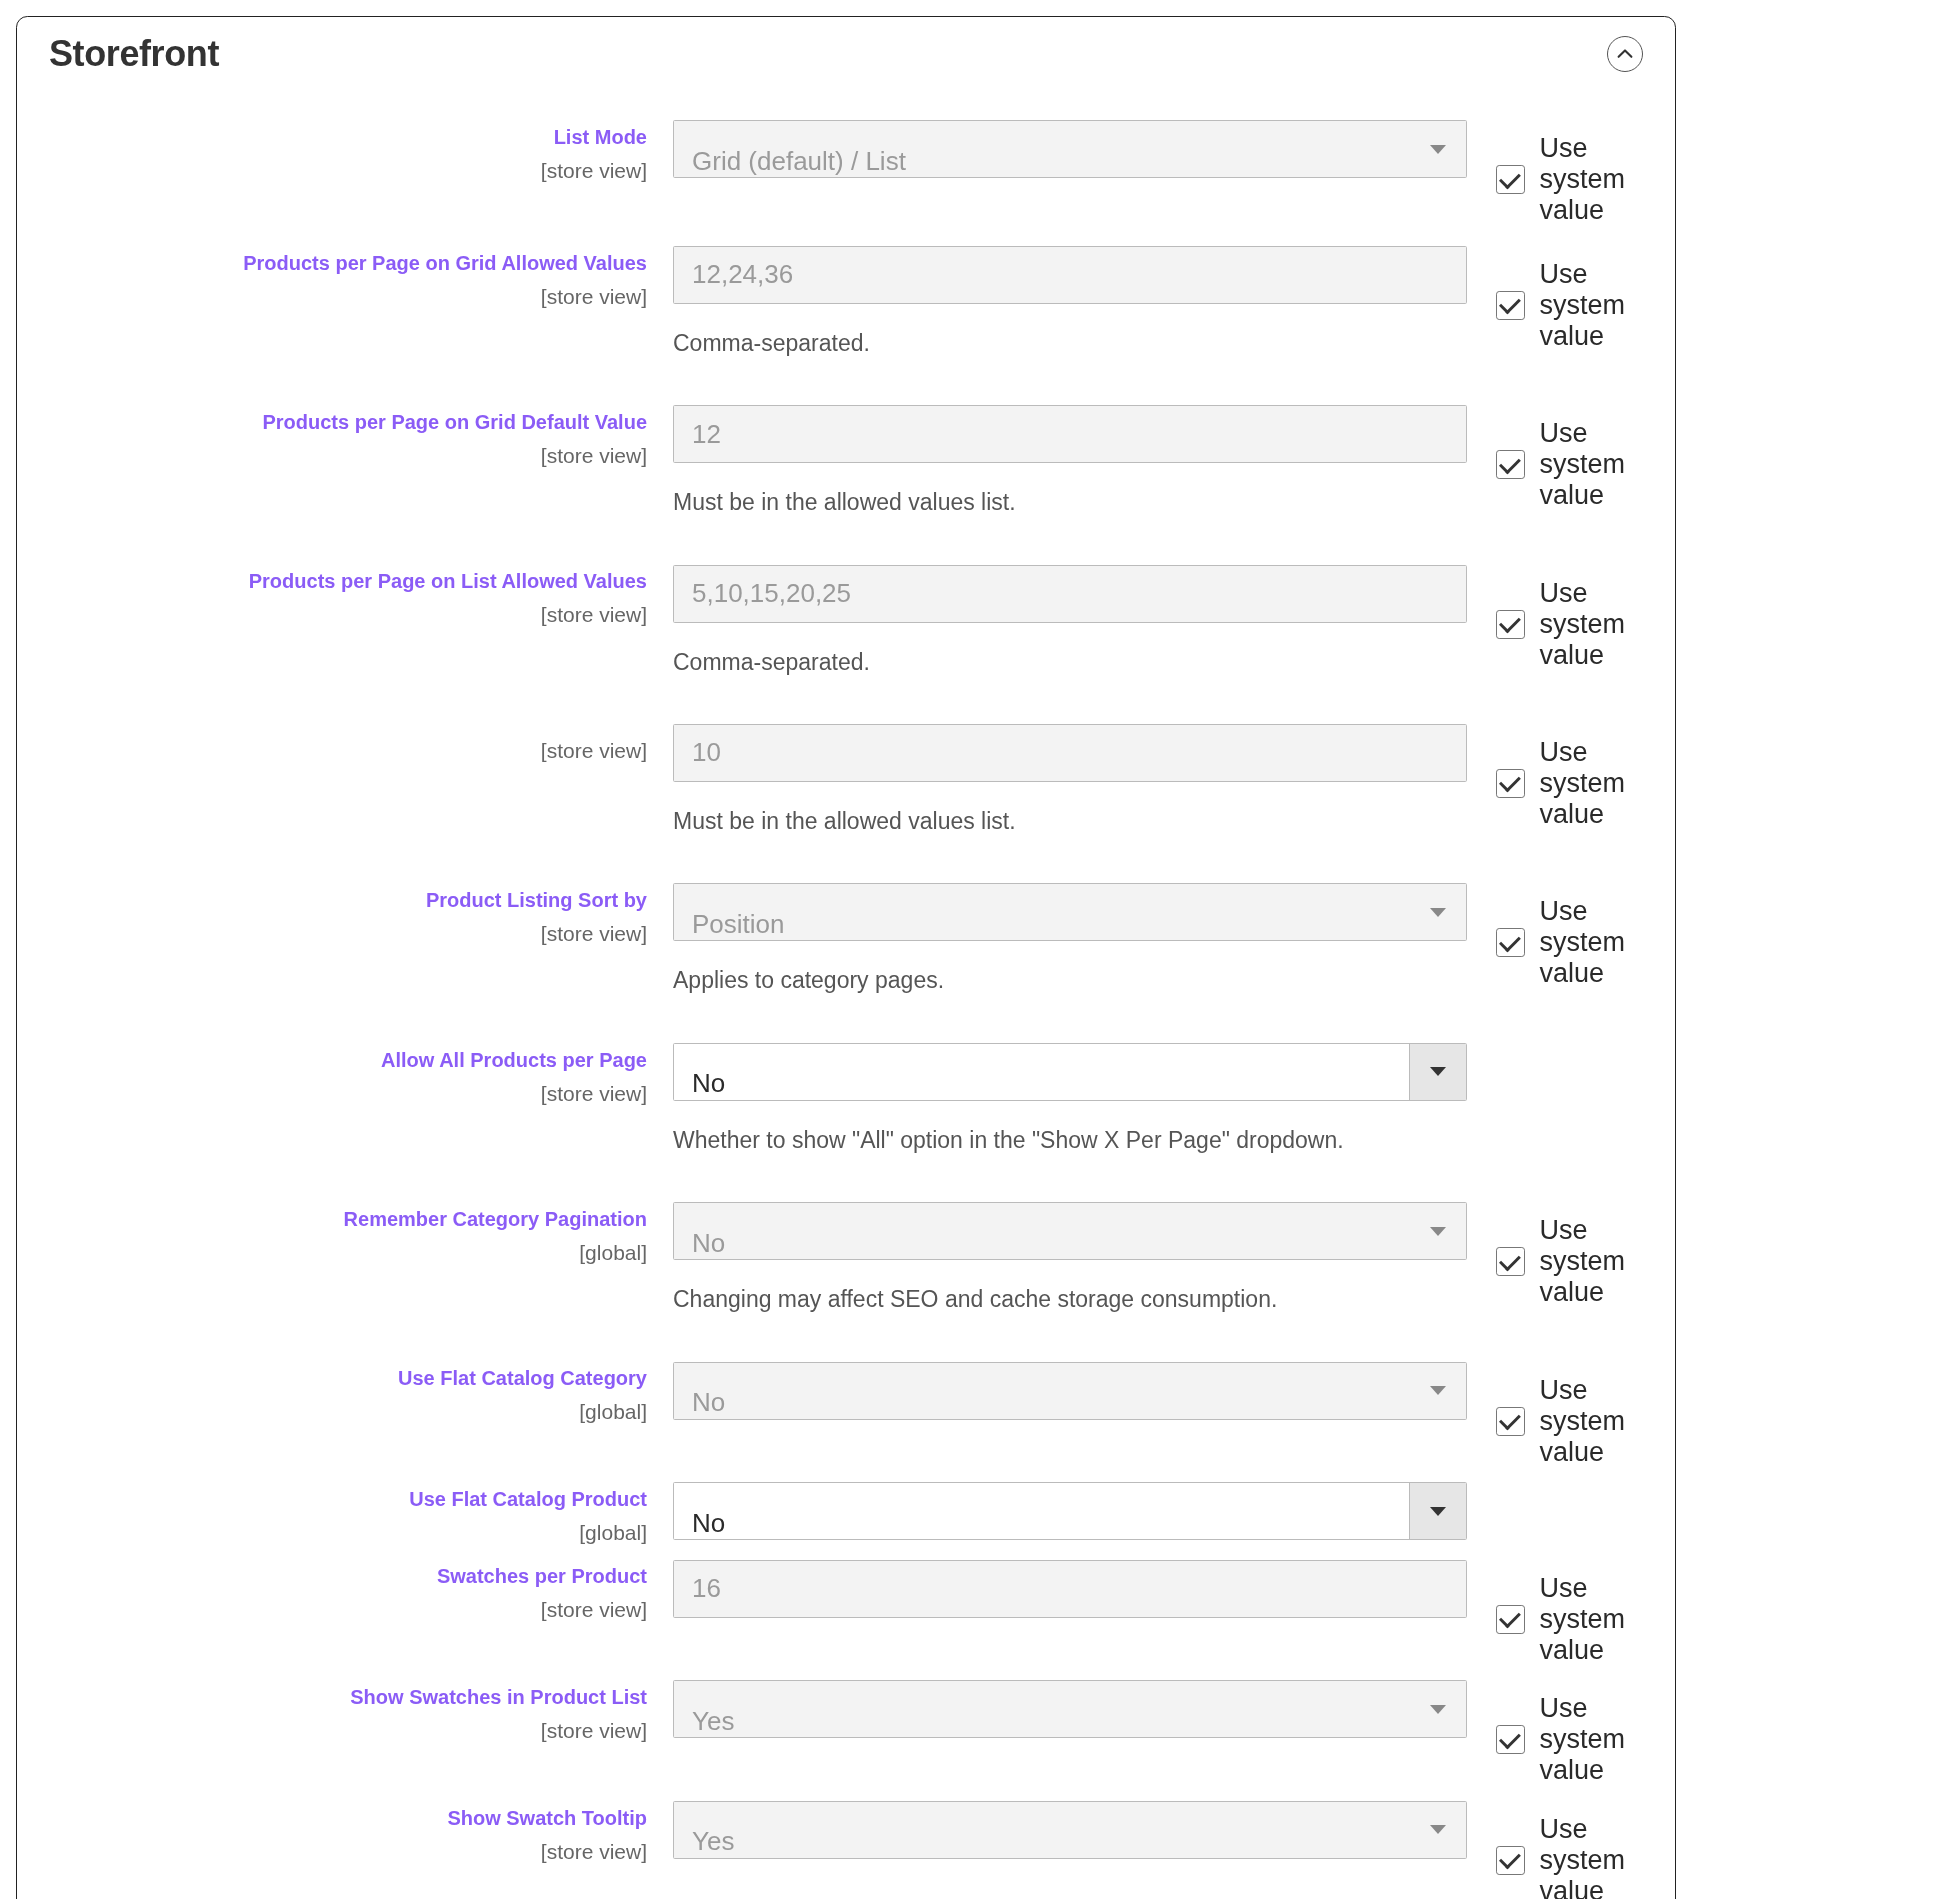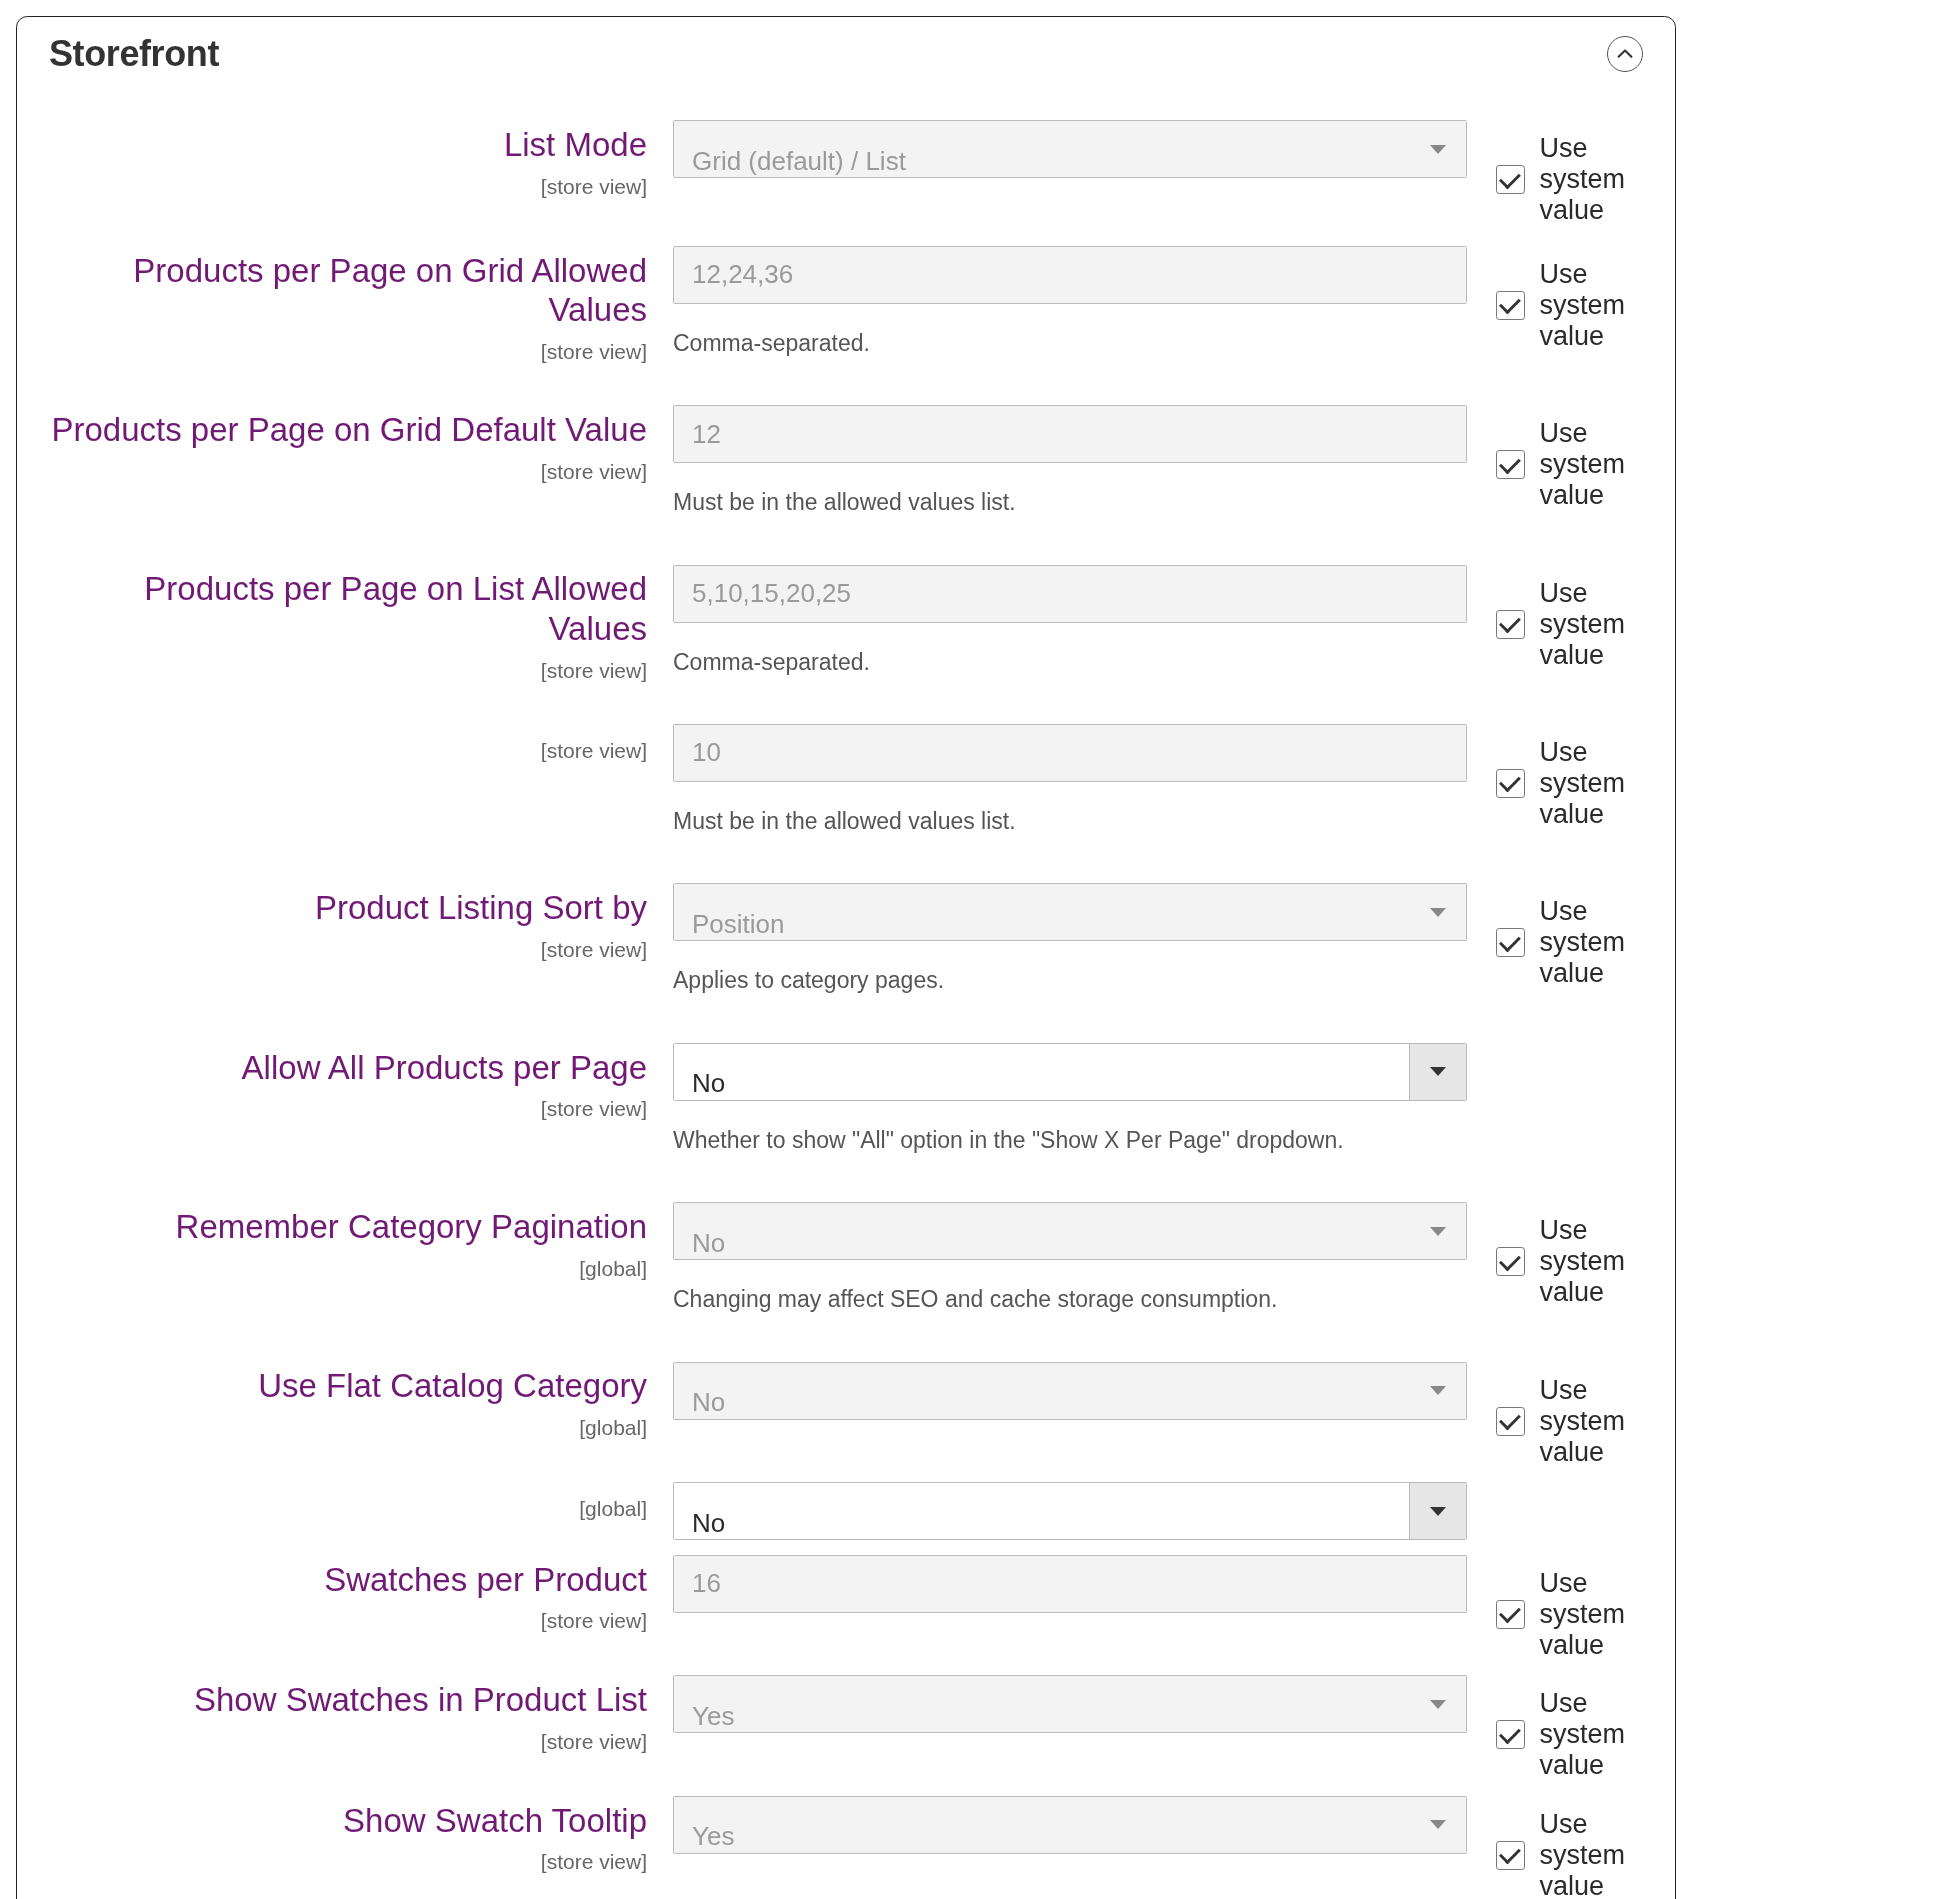--- a/index.html
+++ b/index.html
@@ -52,23 +52,23 @@
   .row.tight { padding-top: 14.6px; }
 
   .label-col {
     width: 624px;
     flex: 0 0 624px;
     text-align: right;
     padding-right: 26px;
     padding-top: 4.9px;
   }
   .field-label {
-    font-size: 33px;
-    font-weight: 400;
-    color: #701a75;
+    font-size: 20px;
+    font-weight: 700;
+    color: #8b5cf6;
     line-height: 1.2;
   }
   .scope {
     font-size: 21px;
     color: #666;
     margin-top: 10px;
   }
 
   .control-col {
     width: 794px;
@@ -312,20 +312,21 @@
               </span>
             </div>
           </div>
           <div class="sys-col">
             <span class="checkbox checked"></span>
             <span class="sys-label">Use system value</span>
           </div>
         </div>
         <div class="row tight">
           <div class="label-col">
+            <div class="field-label">Use Flat Catalog Product</div>
             <div class="scope">[global]</div>
           </div>
           <div class="control-col">
             <div class="select enabled">
               <span class="select-text">No</span>
               <span class="arrow-box">
                 <span class="arrow-down"></span>
               </span>
             </div>
           </div>

